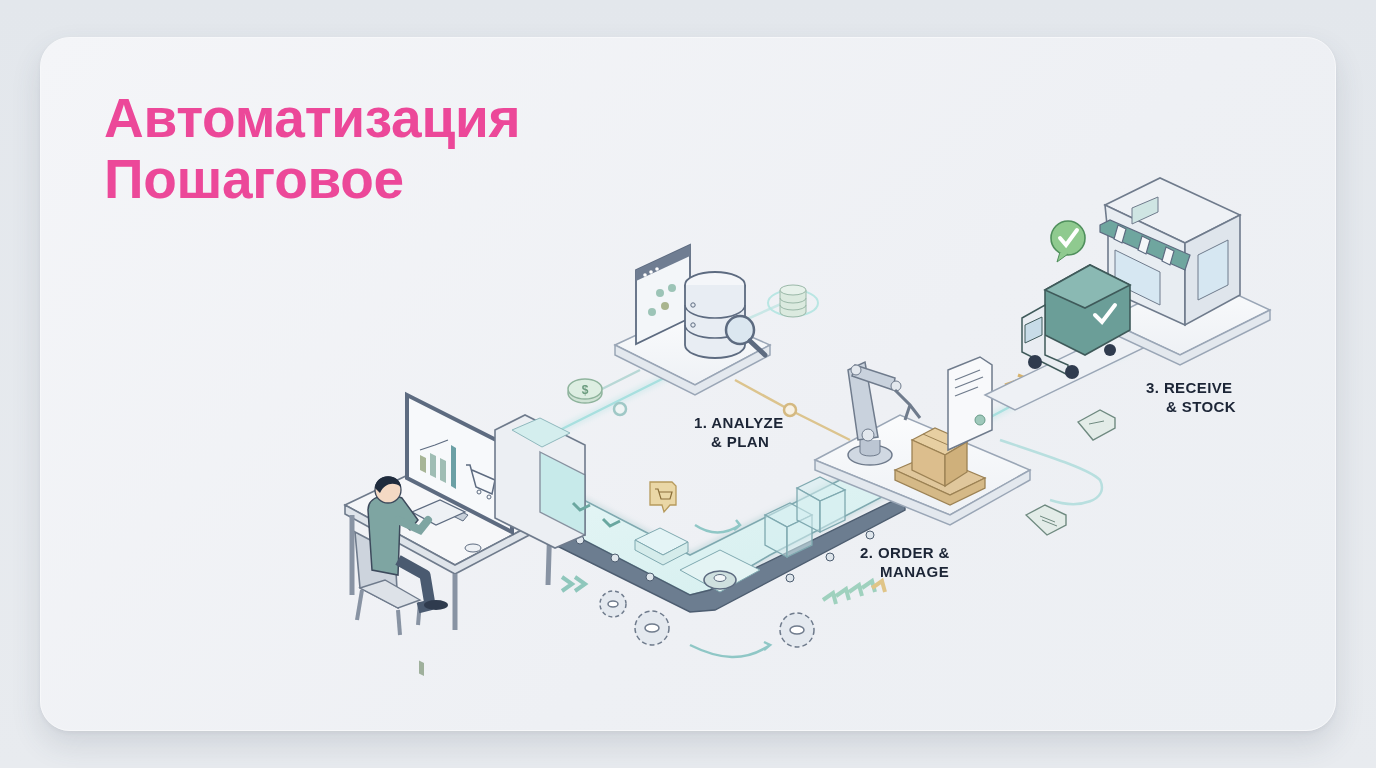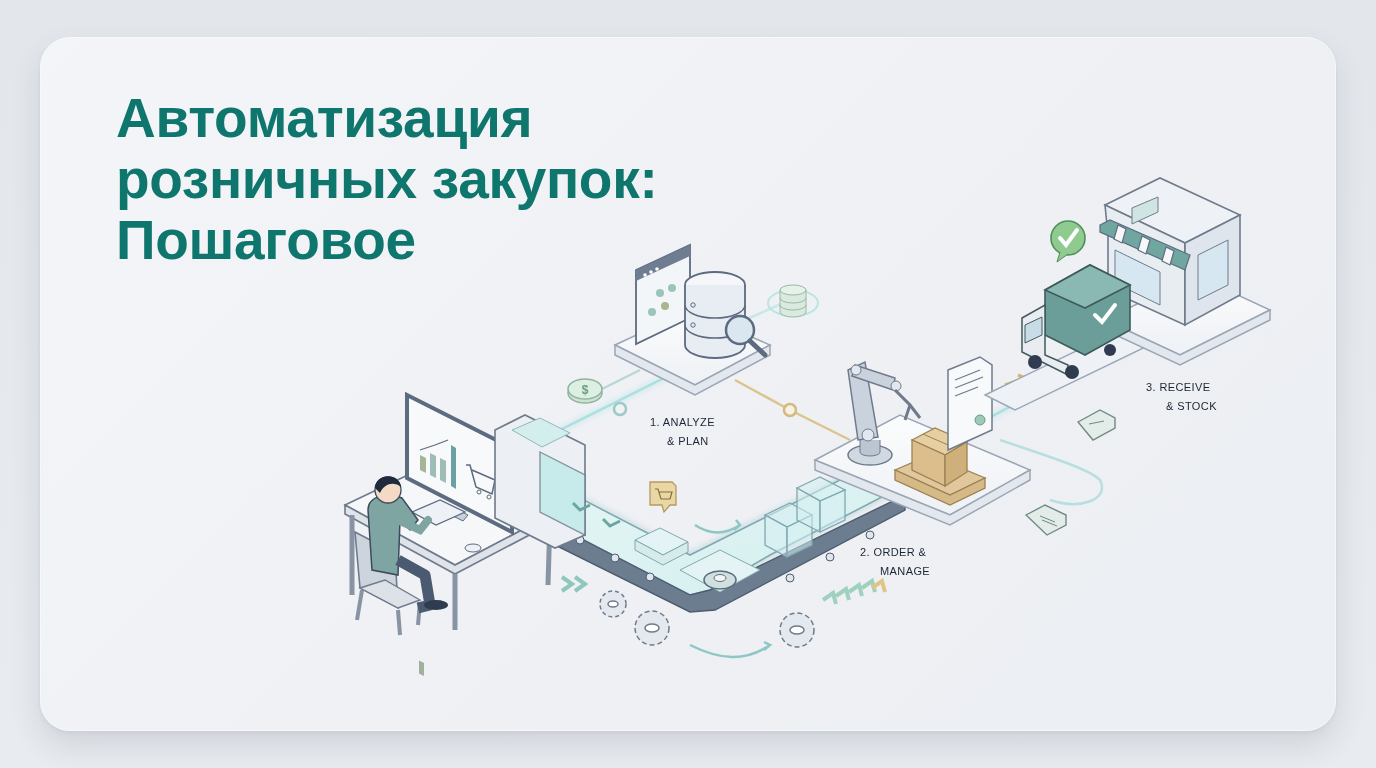--- a/index.html
+++ b/index.html
@@ -1,34 +1,33 @@
 <!DOCTYPE html>
 <html><head>
 <meta charset="utf-8">
 <style>
   *{box-sizing:border-box;margin:0;padding:0}
   html,body{width:1376px;height:768px;overflow:hidden}
   body{background:linear-gradient(180deg,#e3e7ec 0%,#e8ebef 100%);font-family:"Liberation Sans",sans-serif;position:relative}
   .card{position:absolute;left:40px;top:37px;width:1296px;height:694px;border-radius:30px;
     background:linear-gradient(135deg,#f4f5f8 0%,#eef0f4 60%,#eceff3 100%);
     box-shadow:0 14px 30px rgba(60,70,90,.14),0 2px 4px rgba(60,70,90,.06);border:1px solid #f7f8fa}
-  .title{position:absolute;left:116px;top:88px;width:640px;color:#0f766e;font-weight:700;font-size:55px;line-height:61px;letter-spacing:-0.3px}
+  .title{position:absolute;left:104px;top:88px;width:640px;color:#ec4899;font-weight:700;font-size:55px;line-height:61px;letter-spacing:-0.3px}
   .title span{display:block}
-  .label{position:absolute;color:#1c2536;font-size:11px;line-height:19px;font-weight:400;letter-spacing:.4px;text-transform:uppercase}
+  .label{position:absolute;color:#1c2536;font-size:15px;line-height:19px;font-weight:700;letter-spacing:.4px;text-transform:uppercase}
   .label span{display:block}
   svg.scene{position:absolute;left:0;top:0}
 </style>
 </head>
 <body>
 
 <div class="card"></div>
 
 <h1 class="title">
   <span>Автоматизация</span>
-  <span>розничных закупок:</span>
   <span>Пошаговое</span>
 </h1>
 
 <svg class="scene" width="1376" height="768" viewBox="0 0 1376 768">
   <defs>
     <filter id="glow" x="-20%" y="-20%" width="140%" height="140%">
       <feGaussianBlur stdDeviation="3" result="b"></feGaussianBlur>
       <feMerge>
           <feMergeNode in="b"></feMergeNode>
           <feMergeNode in="SourceGraphic"></feMergeNode>
@@ -244,21 +243,21 @@
     <path d="M1078 422 L1100 410 L1115 418 L1115 428 L1093 440 Z"></path>
     <path d="M1026 515 L1045 505 L1066 515 L1066 525 L1047 535 Z"></path>
     <g stroke-width="1">
         <line x1="1040" y1="516" x2="1055" y2="522"></line>
         <line x1="1042" y1="520" x2="1057" y2="526"></line>
         <line x1="1089" y1="424" x2="1104" y2="421"></line>
       </g>
   </g>
 </svg>
 
-<div class="label" style="left:650px;top:413px">
+<div class="label" style="left:694px;top:413px">
   <span>1. ANALYZE</span>
   <span style="padding-left:17px">&amp; PLAN</span>
 </div>
 <div class="label" style="left:860px;top:543px">
   <span>2. ORDER &amp;</span>
   <span style="padding-left:20px">MANAGE</span>
 </div>
 <div class="label" style="left:1146px;top:378px">
   <span>3. RECEIVE</span>
   <span style="padding-left:20px">&amp; STOCK</span>

